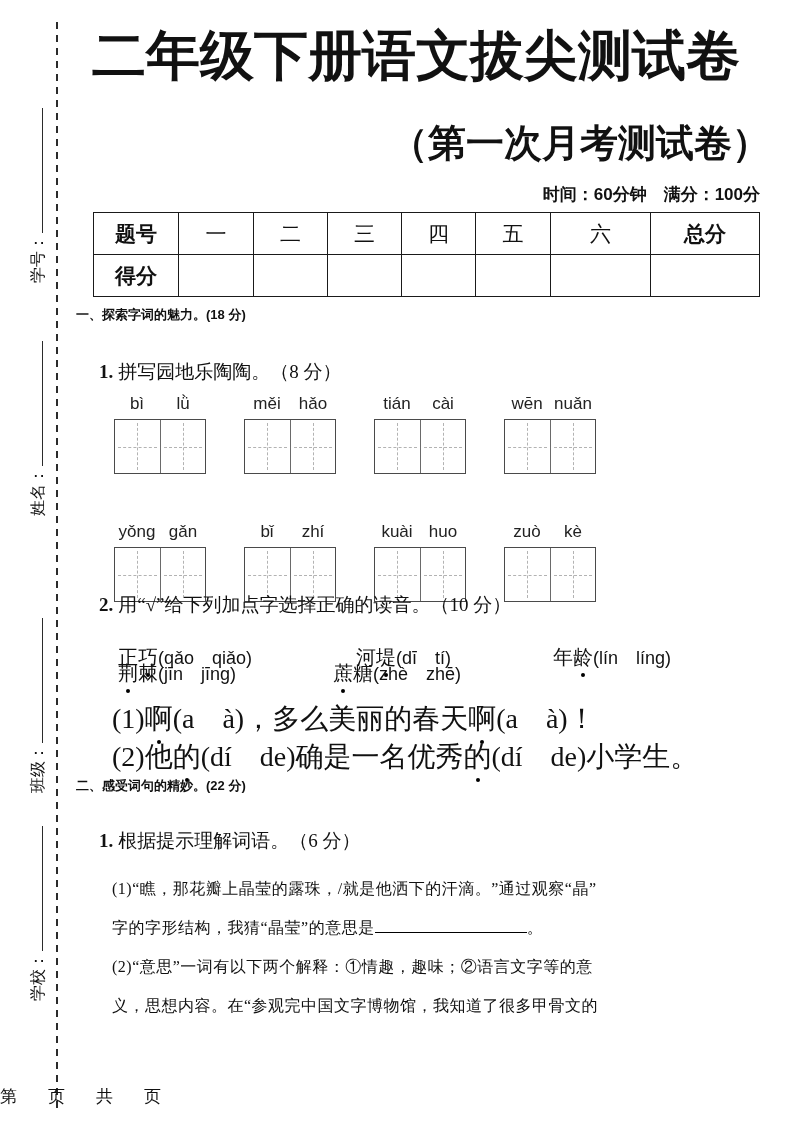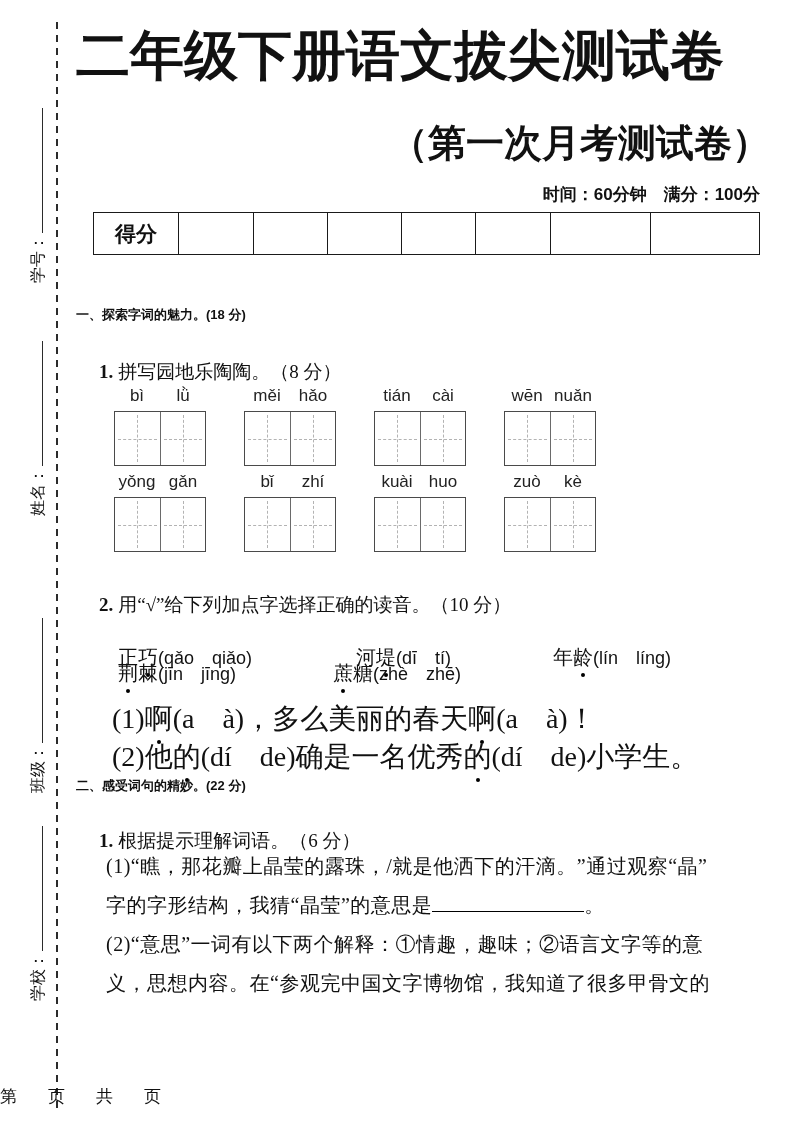--- a/index.html
+++ b/index.html
@@ -22,21 +22,21 @@
     font-size:16px;color:#111;
   }
   .side-entry .fill-line{
     display:inline-block;width:125px;height:13px;
     border-bottom:1.6px solid #2b2b2b;margin-left:2px;
   }
   .se1{top:173px;} .se2{top:406px;} .se3{top:683px;} .se4{top:891px;}
 
   
   .title{
-    position:absolute;left:76px;top:20px;width:700px;text-align:left;
+    position:absolute;left:66px;top:20px;width:700px;text-align:center;
     font-family:"Liberation Sans","DejaVu Sans",sans-serif;
     font-size:54px;font-weight:700;letter-spacing:0px;white-space:nowrap;
   }
   .subtitle{
     position:absolute;left:70px;top:118px;width:700px;text-align:right;
     font-family:"Liberation Sans","DejaVu Sans",sans-serif;
     font-size:38px;font-weight:700;white-space:nowrap;
   }
   .meta{
     position:absolute;left:75px;top:183px;width:685px;text-align:right;
@@ -59,24 +59,24 @@
   .score-table .num{font-size:21px;font-weight:400;}
 
   
   .sec-head{
     position:absolute;left:76px;
     font-family:"Liberation Sans","DejaVu Sans",sans-serif;
     font-size:13px;font-weight:700;white-space:nowrap;
   }
   .q-line{position:absolute;left:99px;font-size:19px;white-space:nowrap;margin-top:14px;}
   .q-line .qnum{font-weight:700;margin-right:5px;}
-  .body-line{position:absolute;left:106px;font-size:20px;white-space:nowrap;letter-spacing:0.5px;}
-
-  
-  .prow{position:absolute;left:114px;display:flex;gap:38px;}
+  .body-line{position:absolute;left:112px;font-size:16px;white-space:nowrap;letter-spacing:0.5px;margin-top:26px;}
+
+  
+  .prow{position:absolute;left:114px;display:flex;gap:38px;margin-top:8px;}
   .pgroup{width:92px;}
   .plabel{
     height:25px;display:flex;
     font-family:"Liberation Sans","DejaVu Sans",sans-serif;
     font-size:17px;color:#222;
   }
   .plabel span{flex:1;text-align:center;}
   .tzbox{height:55px;border:1.6px solid #4a4a4a;display:flex;box-sizing:border-box;}
   .tzcell{flex:1;position:relative;}
   .tzcell + .tzcell{border-left:1.3px solid #6a6a6a;}
@@ -143,20 +143,30 @@
       <col style="width:85px">
         <col style="width:75px">
         <col style="width:74px">
         <col style="width:74px">
       <col style="width:74px">
         <col style="width:75px">
         <col style="width:100px">
         <col style="width:109px">
     </colgroup>
     <tbody>
+        <tr>
+      <td class="lab">题号</td>
+      <td class="num">一</td>
+      <td class="num">二</td>
+      <td class="num">三</td>
+      <td class="num">四</td>
+      <td class="num">五</td>
+      <td class="num">六</td>
+      <td class="lab">总分</td>
+    </tr>
     <tr>
       <td class="lab">得分</td>
       <td></td>
       <td></td>
       <td></td>
       <td></td>
       <td></td>
       <td></td>
       <td></td>
     </tr>
@@ -205,21 +215,21 @@
           <span>wēn</span>
           <span>nuǎn</span>
         </div>
       <div class="tzbox">
           <div class="tzcell"></div>
           <div class="tzcell"></div>
         </div>
     </div>
   </div>
 
-  <div class="prow" style="top:472px">
+  <div class="prow" style="top:514px">
     <div class="pgroup">
       <div class="plabel">
           <span>yǒng</span>
           <span>gǎn</span>
         </div>
       <div class="tzbox">
           <div class="tzcell"></div>
           <div class="tzcell"></div>
         </div>
     </div>

